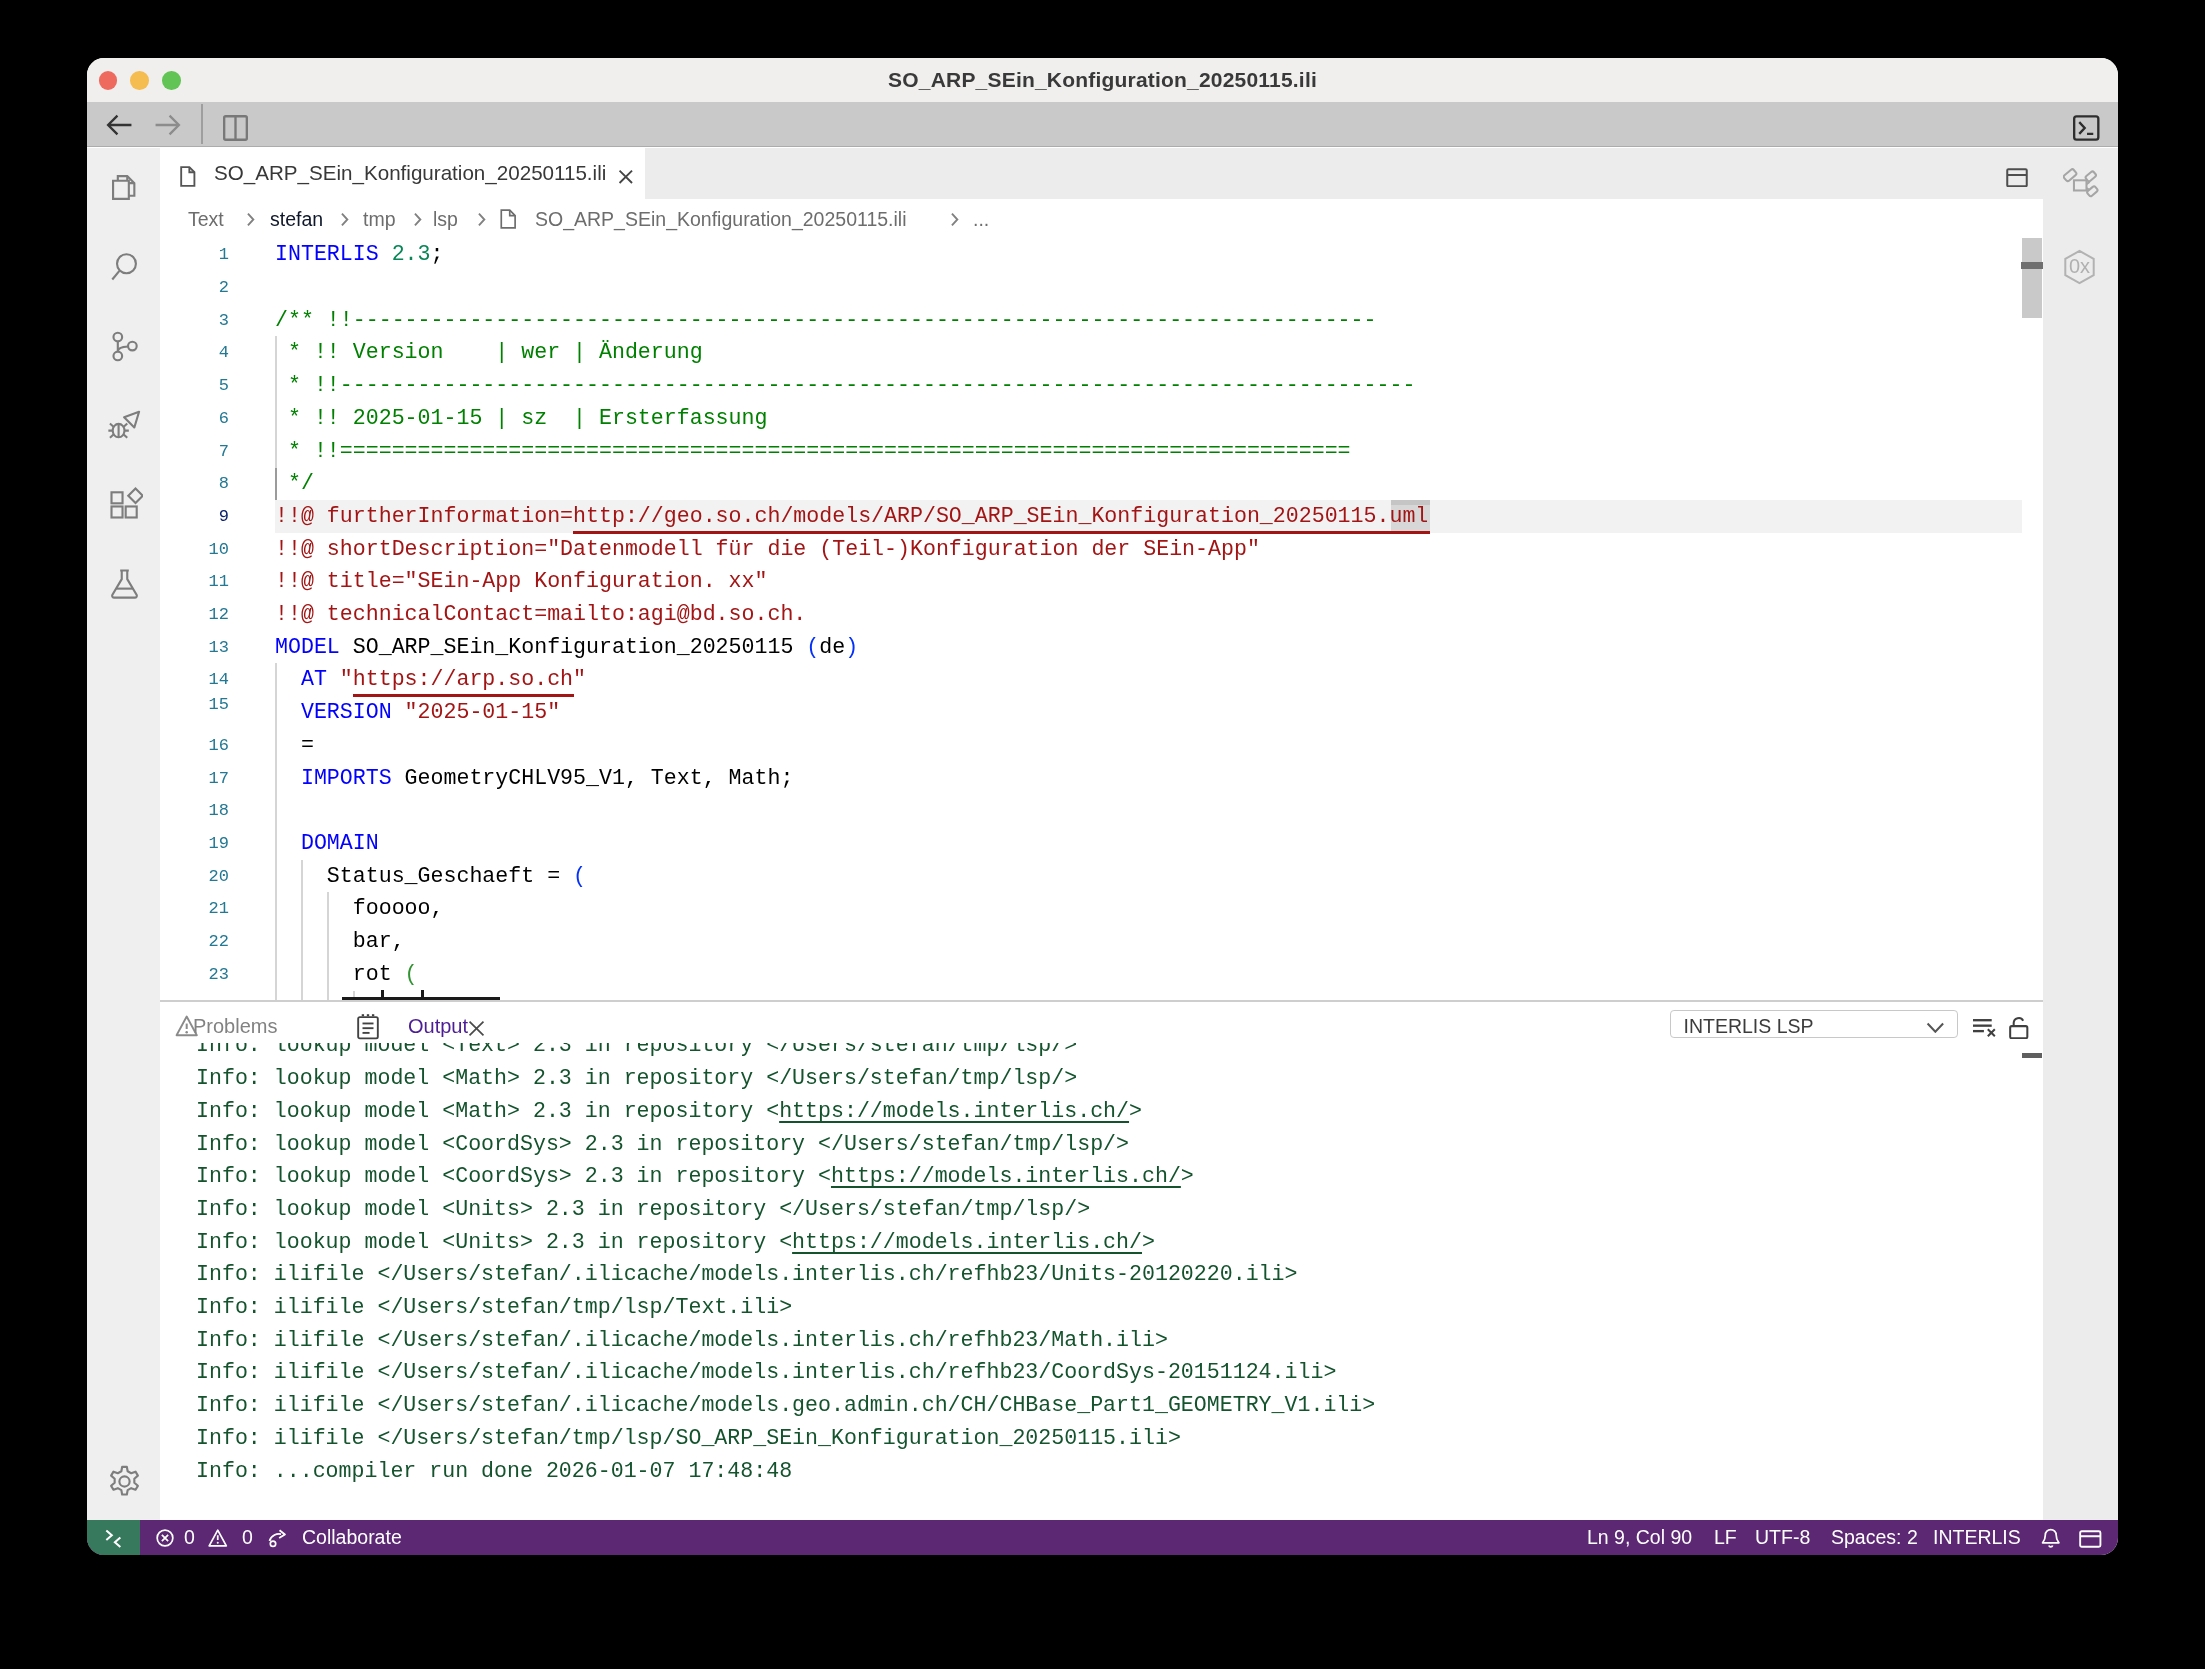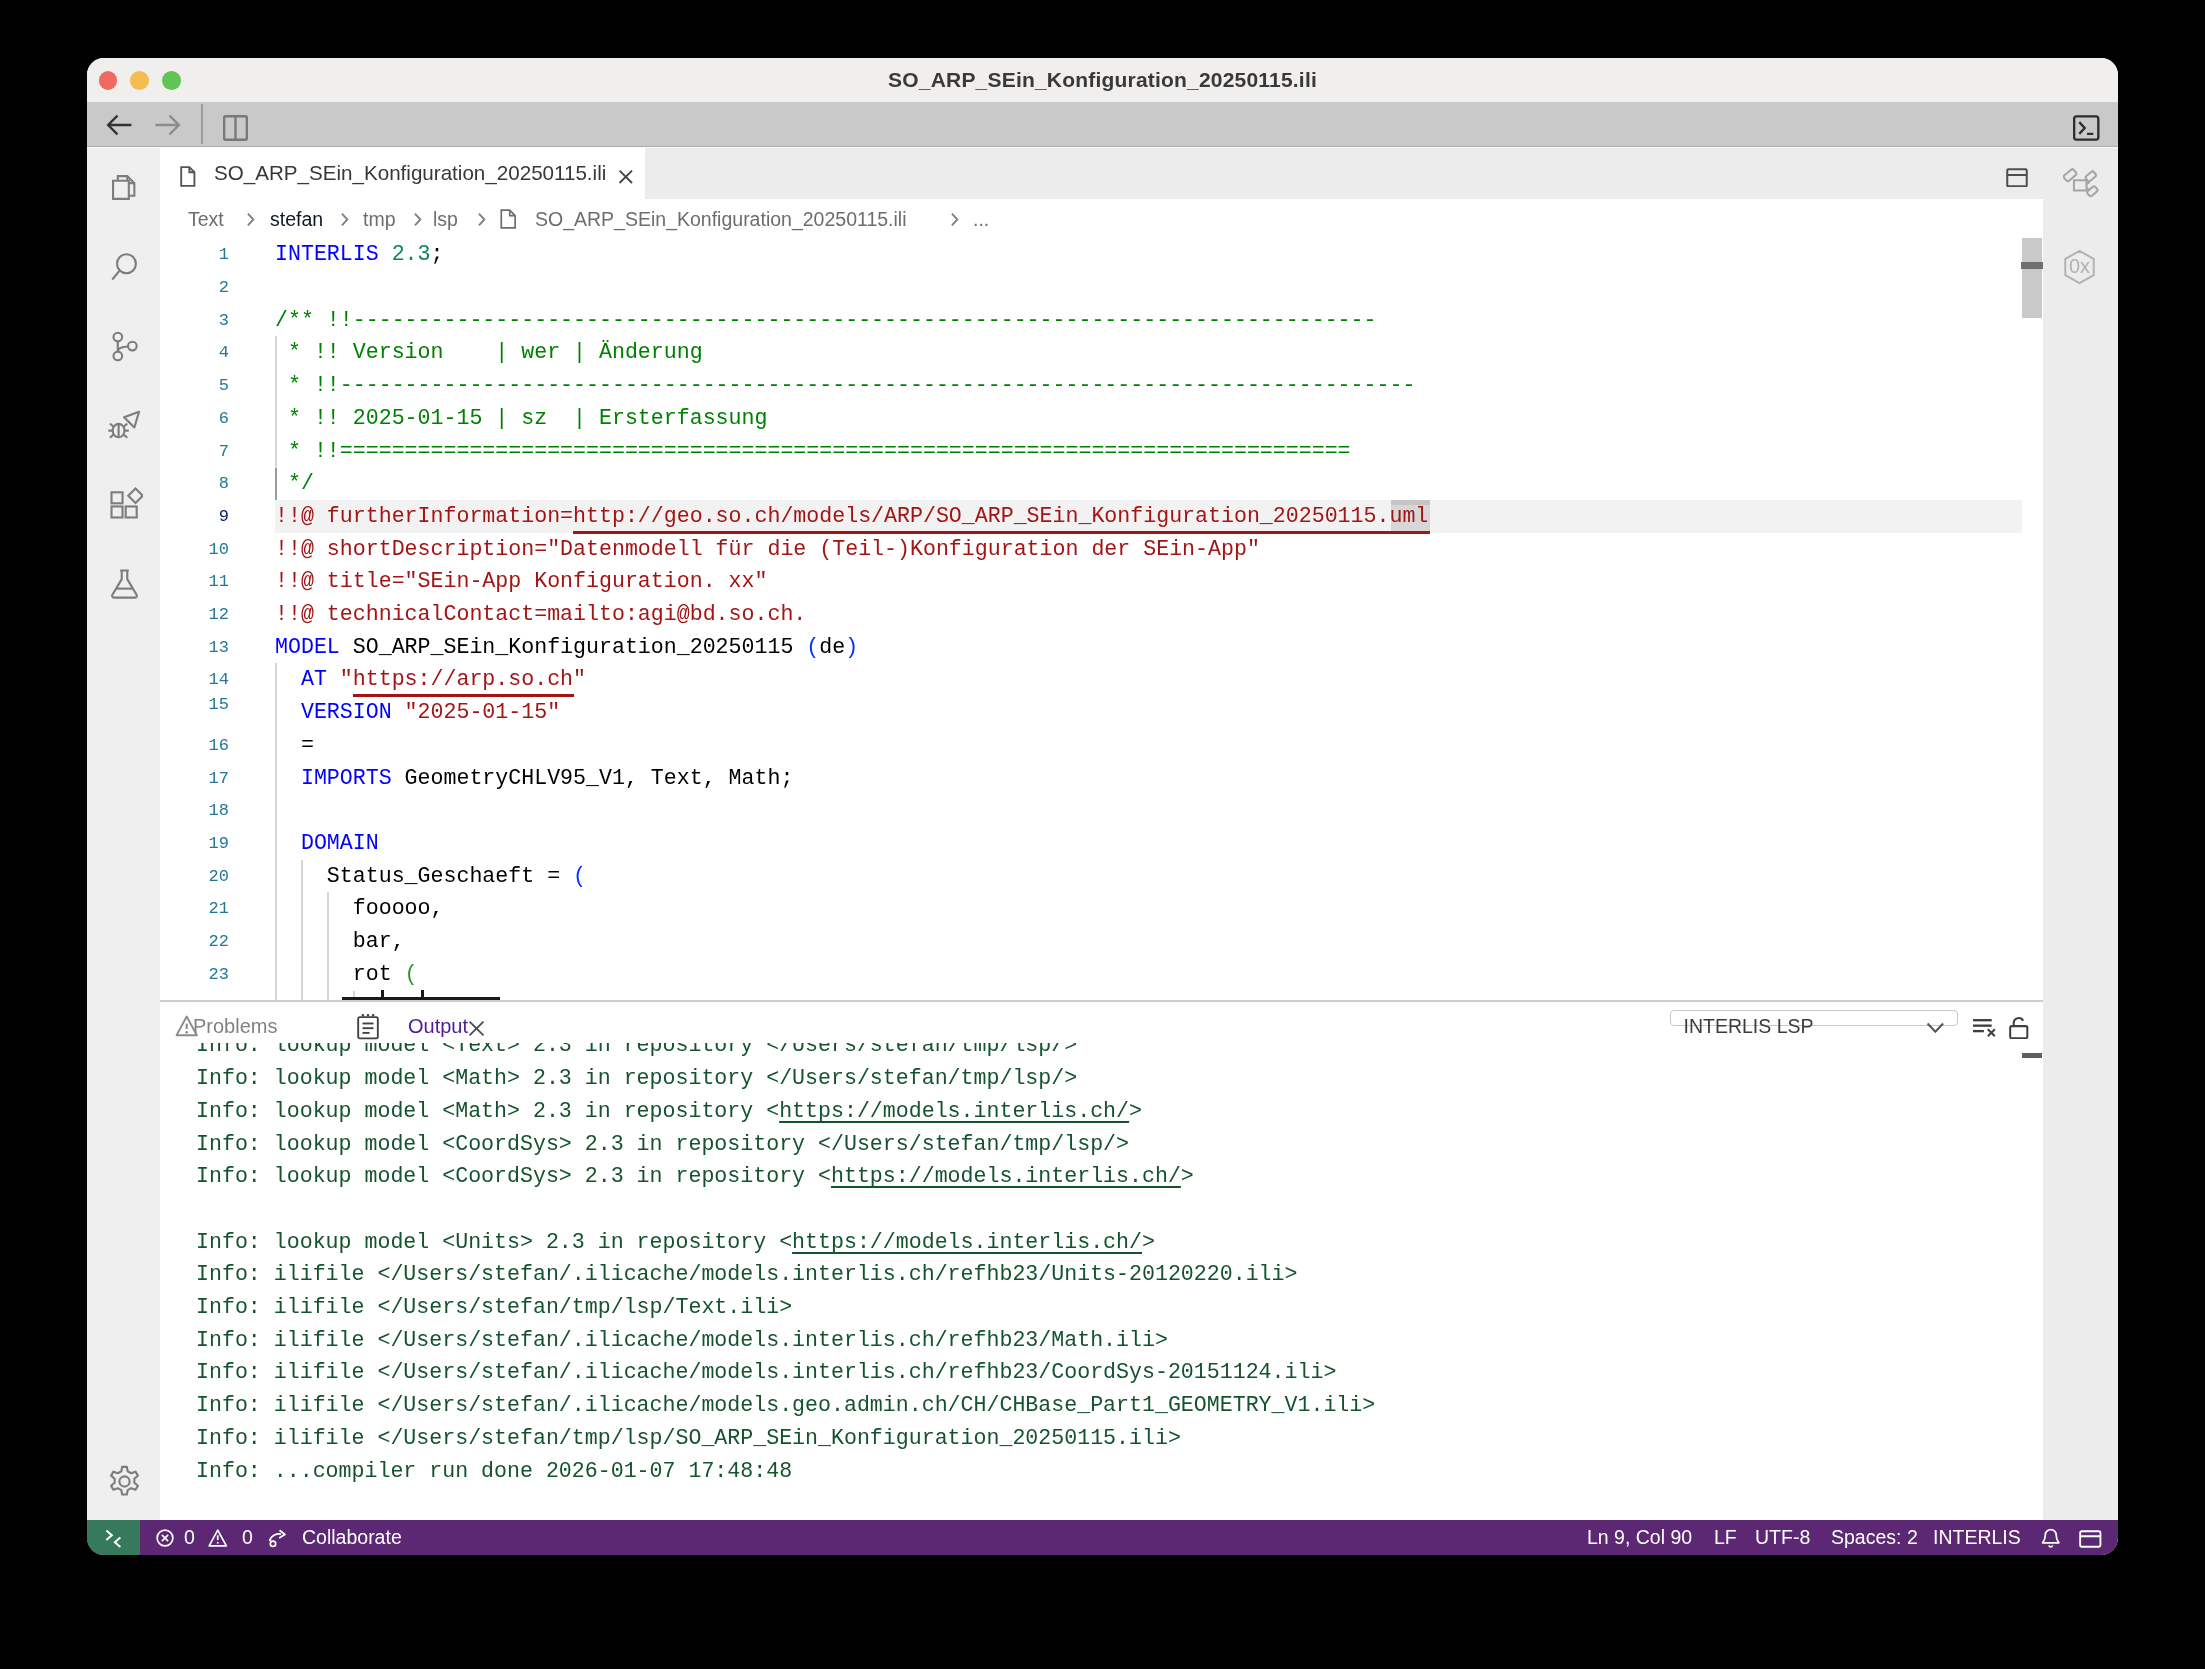--- a/index.html
+++ b/index.html
@@ -260,21 +260,21 @@
       <line x1="7" y1="18" x2="21" y2="18" stroke="#424242" stroke-width="2.4"></line>
       <line x1="7" y1="24" x2="16" y2="24" stroke="#424242" stroke-width="2.4"></line>
       <line x1="6" y1="1.5" x2="9" y2="1.5" stroke="#424242" stroke-width="2.6"></line>
       <line x1="12.5" y1="1.5" x2="15.5" y2="1.5" stroke="#424242" stroke-width="2.6"></line>
       <line x1="19" y1="1.5" x2="22" y2="1.5" stroke="#424242" stroke-width="2.6"></line>
     </svg>
     <div class="abs" style="left:248px;top:13.2px;font-size:20px;color:#4c1d95">Output</div>
     <svg class="svgi" style="left:308px;top:18px" width="17" height="17" viewBox="0 0 22 22">
       <path d="M2 2 L20 20 M20 2 L2 20" stroke="#4a4a4a" stroke-width="2.2" fill="none"></path>
     </svg>
-    <div class="abs" style="left:1510px;top:7.8px;width:288px;height:16px;border:1.6px solid #c8c8c8;border-radius:3.9px;background:#fff">
+    <div class="abs" style="left:1510px;top:7.8px;width:288px;height:28px;border:1.6px solid #c8c8c8;border-radius:3.9px;background:#fff">
       <div class="abs" style="left:12.5px;top:3.9px;font-size:19.5px;color:#3c3c3c">INTERLIS LSP</div>
       <svg class="svgi" style="left:255px;top:11px" width="18.7" height="11.7" viewBox="0 0 24 15">
         <path d="M2 2 L12 12.5 L22 2" stroke="#555" stroke-width="2.6" fill="none"></path>
       </svg>
     </div>
     <svg class="svgi" style="left:1813px;top:17px" width="23.4" height="18" viewBox="0 0 30 23">
       <line x1="0" y1="1.5" x2="24" y2="1.5" stroke="#3f3f3f" stroke-width="3"></line>
       <line x1="0" y1="8.5" x2="24" y2="8.5" stroke="#3f3f3f" stroke-width="3"></line>
       <line x1="0" y1="15.5" x2="14" y2="15.5" stroke="#3f3f3f" stroke-width="3"></line>
       <path d="M19 13 L28 22 M28 13 L19 22" stroke="#3f3f3f" stroke-width="2.6"></path>
@@ -283,20 +283,21 @@
       <rect x="1.5" y="13" width="22" height="15.5" rx="2" stroke="#3f3f3f" stroke-width="2.6" fill="none"></rect>
       <path d="M6 13 V9 a6.5 6.5 0 0 1 12.2 -3" stroke="#3f3f3f" stroke-width="2.6" fill="none"></path>
     </svg>
     <div id="pout">
         <div class="in2">
 <div class="ol" style="top:1029px">Info: lookup model &lt;Text&gt; 2.3 in repository &lt;/Users/stefan/tmp/lsp/&gt;</div>
 <div class="ol" style="top:1062px">Info: lookup model &lt;Math&gt; 2.3 in repository &lt;/Users/stefan/tmp/lsp/&gt;</div>
 <div class="ol" style="top:1095px">Info: lookup model &lt;Math&gt; 2.3 in repository &lt;<span class="u">https://models.interlis.ch/</span>&gt;</div>
 <div class="ol" style="top:1128px">Info: lookup model &lt;CoordSys&gt; 2.3 in repository &lt;/Users/stefan/tmp/lsp/&gt;</div>
 <div class="ol" style="top:1160px">Info: lookup model &lt;CoordSys&gt; 2.3 in repository &lt;<span class="u">https://models.interlis.ch/</span>&gt;</div>
+<div class="ol" style="top:1193px">Info: lookup model &lt;Units&gt; 2.3 in repository &lt;/Users/stefan/tmp/lsp/&gt;</div>
 <div class="ol" style="top:1226px">Info: lookup model &lt;Units&gt; 2.3 in repository &lt;<span class="u">https://models.interlis.ch/</span>&gt;</div>
 <div class="ol" style="top:1258px">Info: ilifile &lt;/Users/stefan/.ilicache/models.interlis.ch/refhb23/Units-20120220.ili&gt;</div>
 <div class="ol" style="top:1291px">Info: ilifile &lt;/Users/stefan/tmp/lsp/Text.ili&gt;</div>
 <div class="ol" style="top:1324px">Info: ilifile &lt;/Users/stefan/.ilicache/models.interlis.ch/refhb23/Math.ili&gt;</div>
 <div class="ol" style="top:1356px">Info: ilifile &lt;/Users/stefan/.ilicache/models.interlis.ch/refhb23/CoordSys-20151124.ili&gt;</div>
 <div class="ol" style="top:1389px">Info: ilifile &lt;/Users/stefan/.ilicache/models.geo.admin.ch/CH/CHBase_Part1_GEOMETRY_V1.ili&gt;</div>
 <div class="ol" style="top:1422px">Info: ilifile &lt;/Users/stefan/tmp/lsp/SO_ARP_SEin_Konfiguration_20250115.ili&gt;</div>
 <div class="ol" style="top:1455px">Info: ...compiler run done 2026-01-07 17:48:48</div>
     </div>
       </div>

